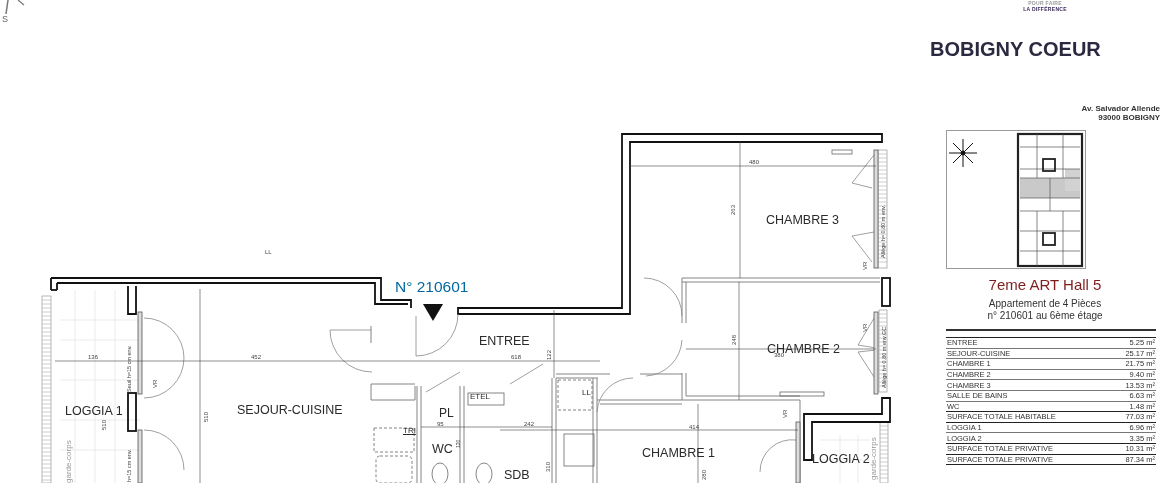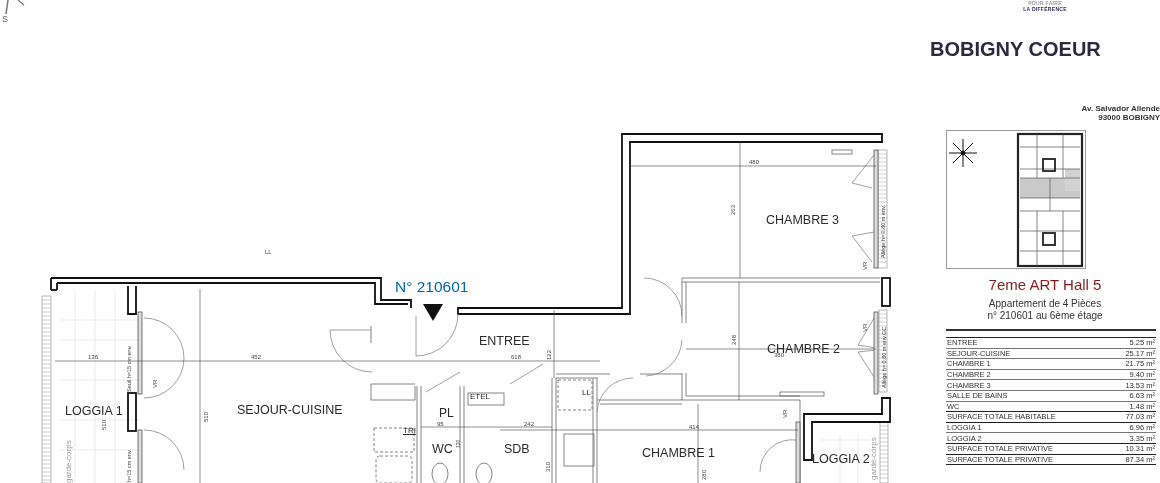--- a/index.html
+++ b/index.html
@@ -174,21 +174,21 @@
   <span class="apt-no">N° 210601</span>
 
   <span class="room-label lbl-lg" style="left:479px;top:334px;">ENTREE</span>
   <span class="room-label lbl-lg" style="left:766px;top:213px;">CHAMBRE 3</span>
   <span class="room-label lbl-lg" style="left:767px;top:342px;">CHAMBRE 2</span>
   <span class="room-label lbl-lg" style="left:642px;top:446px;">CHAMBRE 1</span>
   <span class="room-label lbl-lg" style="left:237px;top:403px;">SEJOUR-CUISINE</span>
   <span class="room-label lbl-lg" style="left:65px;top:404px;">LOGGIA 1</span>
   <span class="room-label lbl-lg" style="left:812px;top:452px;">LOGGIA 2</span>
   <span class="room-label lbl-lg" style="left:432px;top:442px;">WC</span>
-  <span class="room-label lbl-lg" style="left:504px;top:442px;">SDB</span>
+  <span class="room-label lbl-lg" style="left:504px;top:468px;">SDB</span>
   <span class="room-label" style="left:470px;top:392px;font-size:8px;">ETEL</span>
   <span class="room-label" style="left:405px;top:406px;font-size:12px;padding-left:34px;">PL</span>
   <span class="room-label" style="left:403px;top:426px;font-size:8px;text-decoration:underline;">TRI</span>
   <span class="room-label" style="left:582px;top:388px;font-size:8px;">LL</span>
 
   
   <span class="room-label lbl-xs" style="left:88px;top:354px;">136</span>
   <span class="room-label lbl-xs" style="left:251px;top:354px;">452</span>
   <span class="room-label lbl-xs" style="left:511px;top:354px;">618</span>
   <span class="room-label lbl-xs" style="left:749px;top:159px;">480</span>

